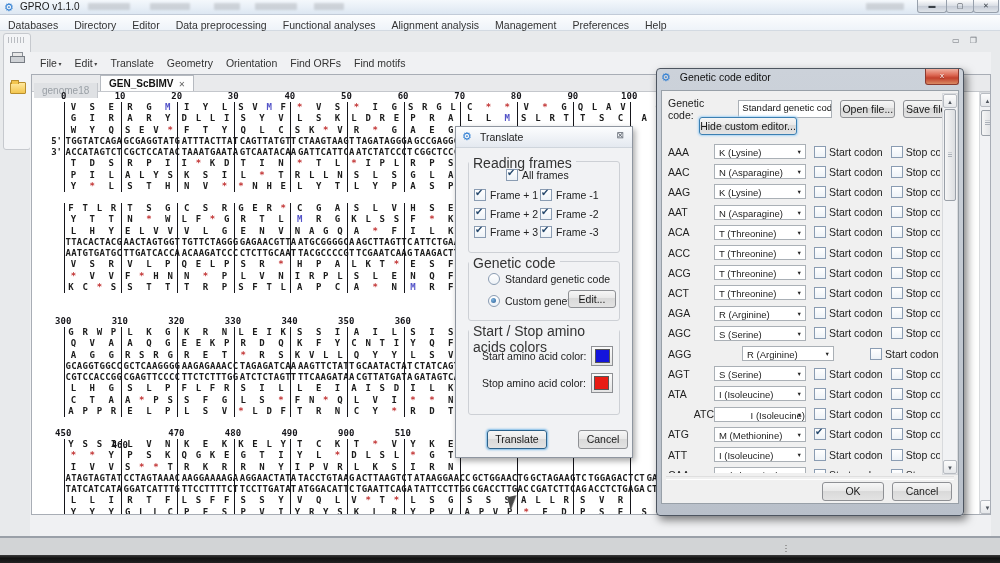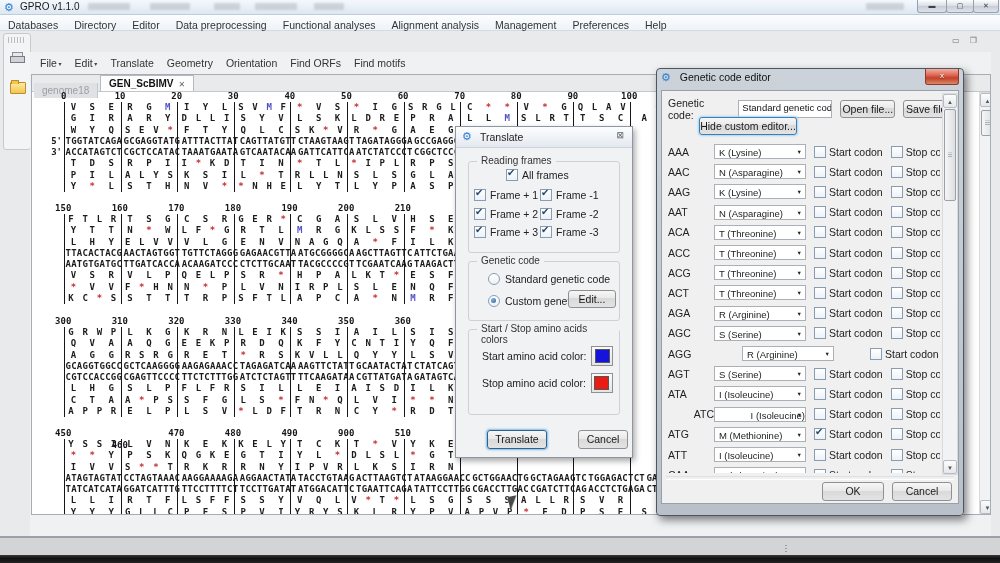--- a/index.html
+++ b/index.html
@@ -76,21 +76,21 @@
   .btn.default{border-color:#2c628b;box-shadow:0 0 2px 1px #7fbbe8;}
   .btn.focusblue{border-color:#3c7fb1;box-shadow:0 0 2px 1px #a9d4f5;}
   .cb{display:inline-block;width:10px;height:10px;border:1px solid #8a9cb2;background:linear-gradient(#fff,#edf2f7);
     position:relative;vertical-align:middle;flex:none;}
   .cb.on::after{content:"✔";position:absolute;left:0px;top:-3px;font-size:10px;color:#27496d;}
   .radio{display:inline-block;width:10px;height:10px;border:1px solid #8a9cb2;border-radius:50%;
     background:linear-gradient(#fff,#edf2f7);position:relative;vertical-align:middle;}
   .radio.on::after{content:"";position:absolute;left:2px;top:2px;width:5px;height:5px;border-radius:50%;
     background:radial-gradient(circle at 35% 35%,#7db4e0,#2d5f94);}
   .groupbox{position:absolute;border:1px solid #cdd0d5;border-radius:3px;}
-  .grouplabel{position:absolute;left:8px;top:-7px;background:#f1f2f4;padding:0 4px;font-size:10px;color:#333;}
+  .grouplabel{position:absolute;left:0;top:-7px;background:#f1f2f4;padding:0 4px;font-size:14px;color:#333;}
   
   .tdlg{position:absolute;left:455px;top:126px;width:176px;height:330px;background:#f1f2f4;
     border:1px solid #8f96a0;box-shadow:2px 3px 6px rgba(0,0,0,.35);}
   .tdlg-title{position:absolute;left:0;top:0;width:100%;height:20px;
     background:linear-gradient(#fcfdfe,#e4e9f0);border-bottom:1px solid #cfd5dc;}
   .tdlg-title .dlg-icon{position:absolute;left:6px;top:3px;font-size:11px;color:#2d7dd2;}
   .tdlg-title .dlg-text{position:absolute;left:24px;top:4px;font-size:10.5px;color:#222;}
   .tdlg-close{position:absolute;right:8px;top:3px;font-size:9px;color:#5a616b;}
   .frames-grid{position:absolute;left:18px;top:60px;width:136px;}
   .frame-item{display:inline-flex;width:66px;align-items:center;gap:4px;font-size:10.5px;height:16.5px;}
@@ -516,29 +516,20 @@
               <div class="divider" style="left: 226.4px; height: 90.4px;"></div>
               <div class="divider" style="left: 283px; height: 90.4px;"></div>
               <div class="divider" style="left: 339.6px; height: 90.4px;"></div>
               <div class="divider" style="left: 396.2px; height: 90.4px;"></div>
               <div class="divider" style="left: 452.8px; height: 90.4px;"></div>
               <div class="divider" style="left: 509.4px; height: 90.4px;"></div>
               <div class="divider" style="left: 566px; height: 90.4px;"></div>
             </div>
           </div>
           <div class="block" style="top: 128px;">
-            <div class="ruler">
-              <span style="left: 0px;">150</span>
-              <span style="left: 56.6px;">160</span>
-              <span style="left: 113.2px;">170</span>
-              <span style="left: 169.8px;">180</span>
-              <span style="left: 226.4px;">190</span>
-              <span style="left: 283px;">200</span>
-              <span style="left: 339.6px;">210</span>
-            </div>
             <div class="rows">
               <div class="srow">
                 <div class="cell aa">
                   <span>F</span>
                   <span>T</span>
                   <span>L</span>
                   <span>R</span>
                 </div>
                 <div class="cell aa">
                   <span>T</span>

